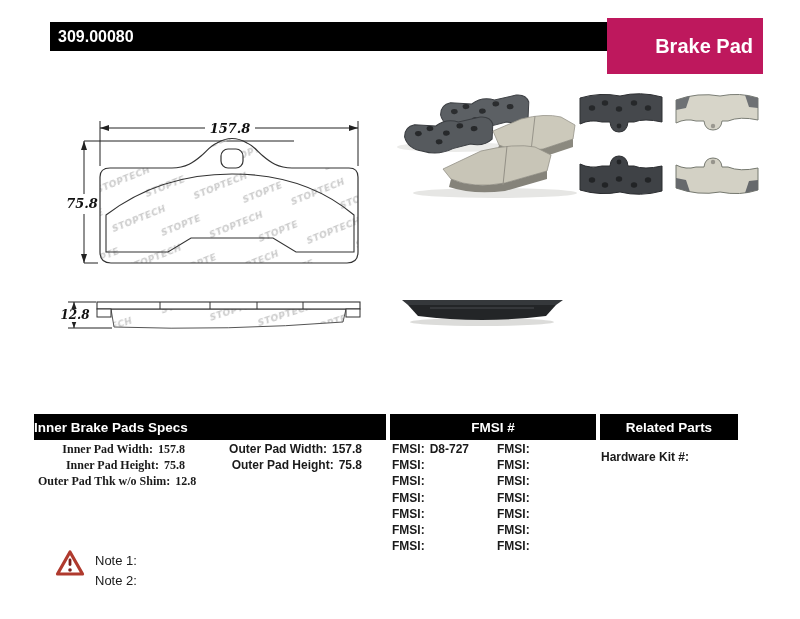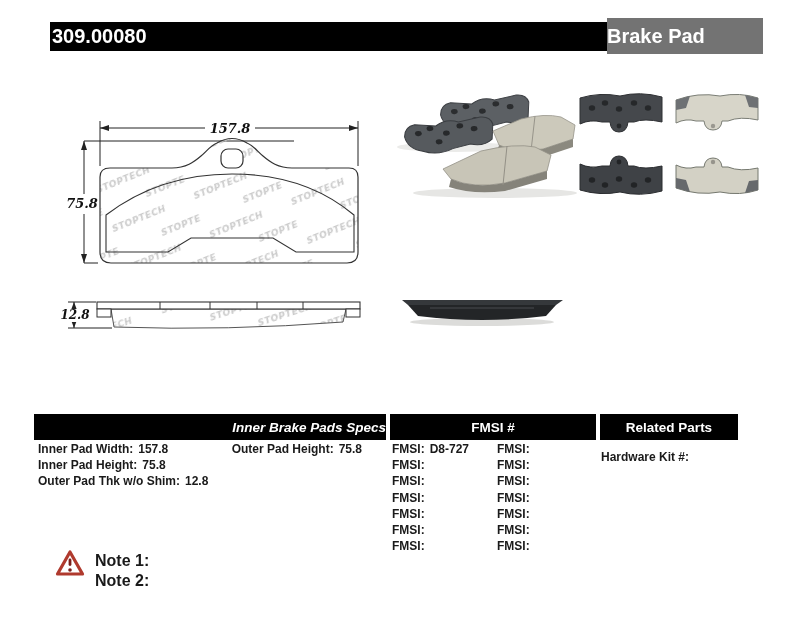--- a/index.html
+++ b/index.html
@@ -4,47 +4,47 @@
 <style>
   html,body{margin:0;padding:0;}
   body{
     width:800px;height:619px;position:relative;background:#ffffff;
     font-family:"Liberation Sans", sans-serif;color:#1a1a1a;overflow:hidden;
   }
   .abs{position:absolute;}
 
   
   .hdr-bar{left:50px;top:22px;width:713px;height:29px;background:#000;}
-  .hdr-part{left:52px;top:22px;height:39px;line-height:29px;color:#fff;
-    font-size:20px;font-weight:bold;}
-  .hdr-type-box{left:607px;top:18px;width:156px;height:36px;background:#737373;
-    display:flex;align-items:center;justify-content:flex-start;}
+  .hdr-part{left:58px;top:22px;height:39px;line-height:29px;color:#fff;
+    font-size:16px;font-weight:bold;}
+  .hdr-type-box{left:607px;top:18px;width:156px;height:56px;background:#be185d;
+    display:flex;align-items:center;justify-content:flex-end;}
   .hdr-type{color:#fff;font-size:20px;font-weight:bold;padding-right:10px;}
 
   
   .thead{background:#000;color:#fff;font-weight:bold;font-size:13.5px;
     display:flex;align-items:center;height:26px;top:414px;}
   .thead-specs{left:34px;width:352px;}
-  .thead-specs span{flex:1;text-align:right;font-style:italic;}
+  .thead-specs span{flex:1;text-align:left;}
   .thead-center{justify-content:center;}
   .thead-fmsi{left:390px;width:206px;}
   .thead-related{left:600px;width:138px;}
 
   
   .col{top:441px;font-size:12px;font-weight:bold;line-height:16.2px;}
   .trow{white-space:nowrap;height:16.2px;}
   .val{margin-left:5px;}
-  .inner-col{left:38px;width:147px;}
+  .inner-col{left:38px;width:147px;text-align:right;font-family:Liberation Serif, serif;}
   .outer-col{left:215px;width:147px;text-align:right;}
   .fmsi-left{left:392px;}
   .fmsi-right{left:497px;}
   .related-col{left:601px;margin-top:8px;}
 
   
-  .notes{left:95px;top:551px;font-size:16px;font-weight:bold;line-height:20px;}
+  .notes{left:95px;top:551px;font-size:13px;font-weight:normal;line-height:20px;}
 
   
   .dim line{stroke:#222;stroke-width:1;}
   .dim polygon{fill:#222;}
   .dim-text{font:italic bold 13px "DejaVu Serif", serif;fill:#111;}
   .dim-text-sm{font:italic bold 12px "DejaVu Serif", serif;fill:#111;}
   .wm{font:italic bold 9px "DejaVu Sans", sans-serif;fill:#cbcbcb;letter-spacing:.5px;}
   .outline{fill:none;stroke:#333;stroke-width:1.1;}
 </style>
 </head>
@@ -226,20 +226,21 @@
   <span>Related Parts</span>
 </div>
 
 <div class="abs col inner-col">
   <div class="trow"><span>Inner Pad Width:</span><span class="val">157.8</span></div>
   <div class="trow"><span>Inner Pad Height:</span><span class="val">75.8</span></div>
   <div class="trow"><span>Outer Pad Thk w/o Shim:</span><span class="val">12.8</span></div>
 </div>
 
 <div class="abs col outer-col">
+  <div class="trow"><span>Outer Pad Width:</span><span class="val">157.8</span></div>
   <div class="trow"><span>Outer Pad Height:</span><span class="val">75.8</span></div>
 </div>
 
 <div class="abs col fmsi-left">
   <div class="trow"><span>FMSI:</span><span class="val">D8-727</span></div>
   <div class="trow"><span>FMSI:</span><span class="val"></span></div>
   <div class="trow"><span>FMSI:</span><span class="val"></span></div>
   <div class="trow"><span>FMSI:</span><span class="val"></span></div>
   <div class="trow"><span>FMSI:</span><span class="val"></span></div>
   <div class="trow"><span>FMSI:</span><span class="val"></span></div>

